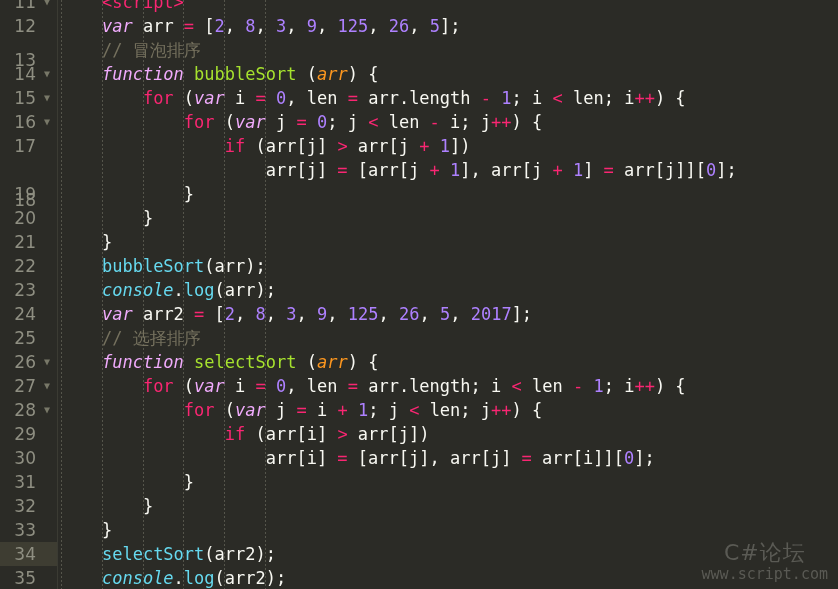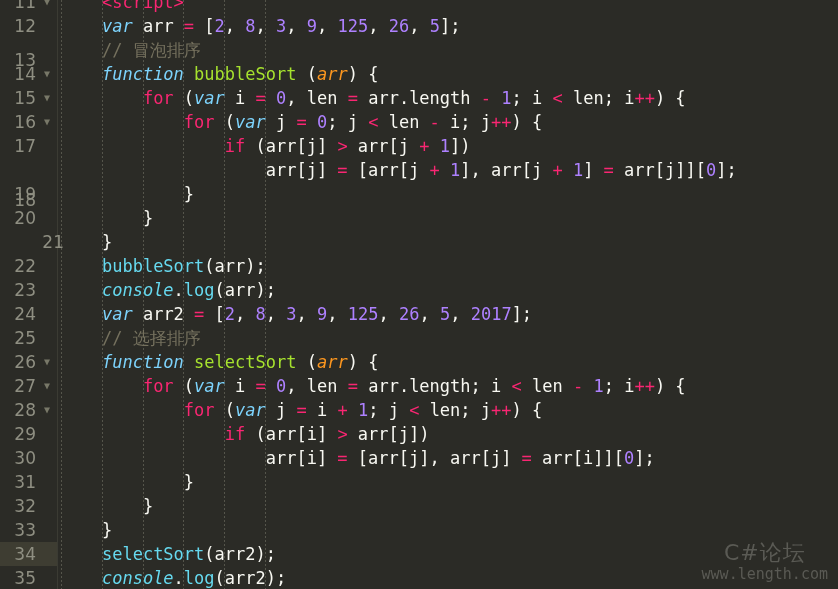--- a/index.html
+++ b/index.html
@@ -87,21 +87,21 @@
     top: 0;
     width: 1px;
     height: 589px;
     z-index: 1;
     background-image: linear-gradient(to bottom,
         #55554b 0px, #55554b 2px, transparent 2px, transparent 4px);
     background-size: 1px 4px;
   }
 
   
-  .t-kw    { color: #7dd3fc; font-style: italic; }  
+  .t-kw    { color: #f0abfc; font-style: italic; }  
   .t-ctl   { color: #f92672; }                      
   .t-fn    { color: #a6e22e; }                      
   .t-call  { color: #66d9ef; }                      
   .t-param { color: #fd971f; font-style: italic; }  
   .t-op    { color: #f92672; }                      
   .t-num   { color: #ae81ff; }                      
   .t-cmt   { color: #75715e; }                      
   .t-plain { color: #f8f8f2; }
   .t-obj   { color: #66d9ef; font-style: italic; }  
 
@@ -200,21 +200,21 @@
       </div>
       <div class="gutter-row" style="top: 158px; margin-top: 30px;">
         <span class="gnum">18</span>
       </div>
       <div class="gutter-row" style="top: 182px;">
         <span class="gnum">19</span>
       </div>
       <div class="gutter-row" style="top: 206px;">
         <span class="gnum">20</span>
       </div>
-      <div class="gutter-row" style="top: 230px; margin-left: 28px;">
+      <div class="gutter-row" style="top: 230px;">
         <span class="gnum">21</span>
       </div>
       <div class="gutter-row" style="top: 254px;">
         <span class="gnum">22</span>
       </div>
       <div class="gutter-row" style="top: 278px;">
         <span class="gnum">23</span>
       </div>
       <div class="gutter-row" style="top: 302px; padding-left: 16px;">
         <span class="gnum">24</span>
@@ -252,16 +252,16 @@
       <div class="gutter-row active" style="top: 542px;">
         <span class="gnum">34</span>
       </div>
       <div class="gutter-row" style="top: 566px;">
         <span class="gnum">35</span>
       </div>
     </div>
 
   <div id="watermark">
     <div id="wm-title">C#论坛</div>
-    <div id="wm-url">www.length.com</div>
+    <div id="wm-url">www.script.com</div>
   </div>
 
 </div>
 
 </body></html>

